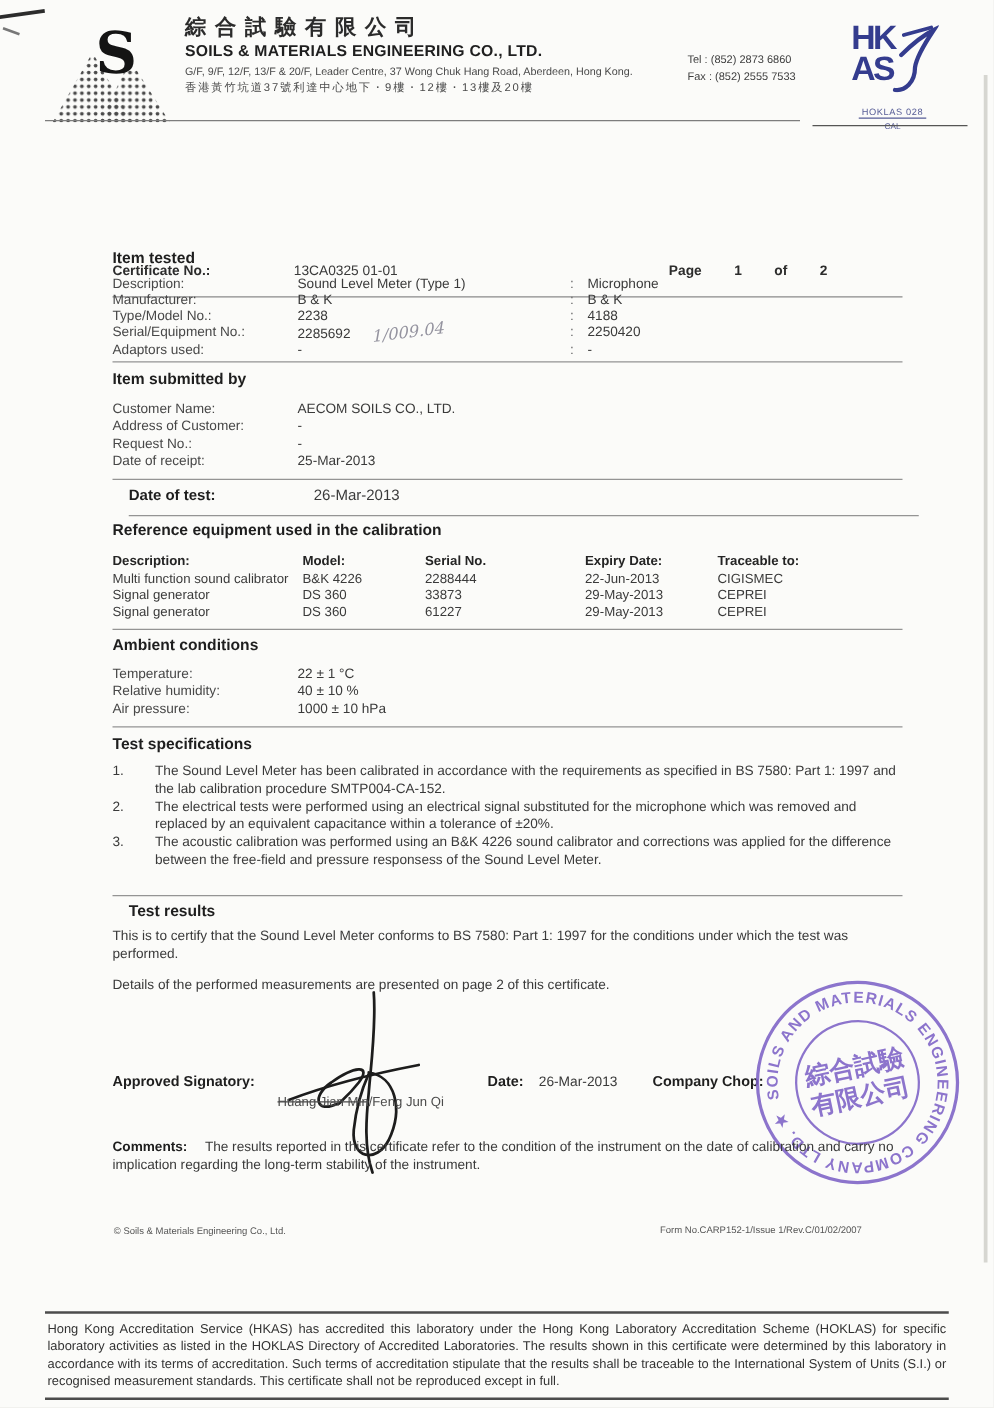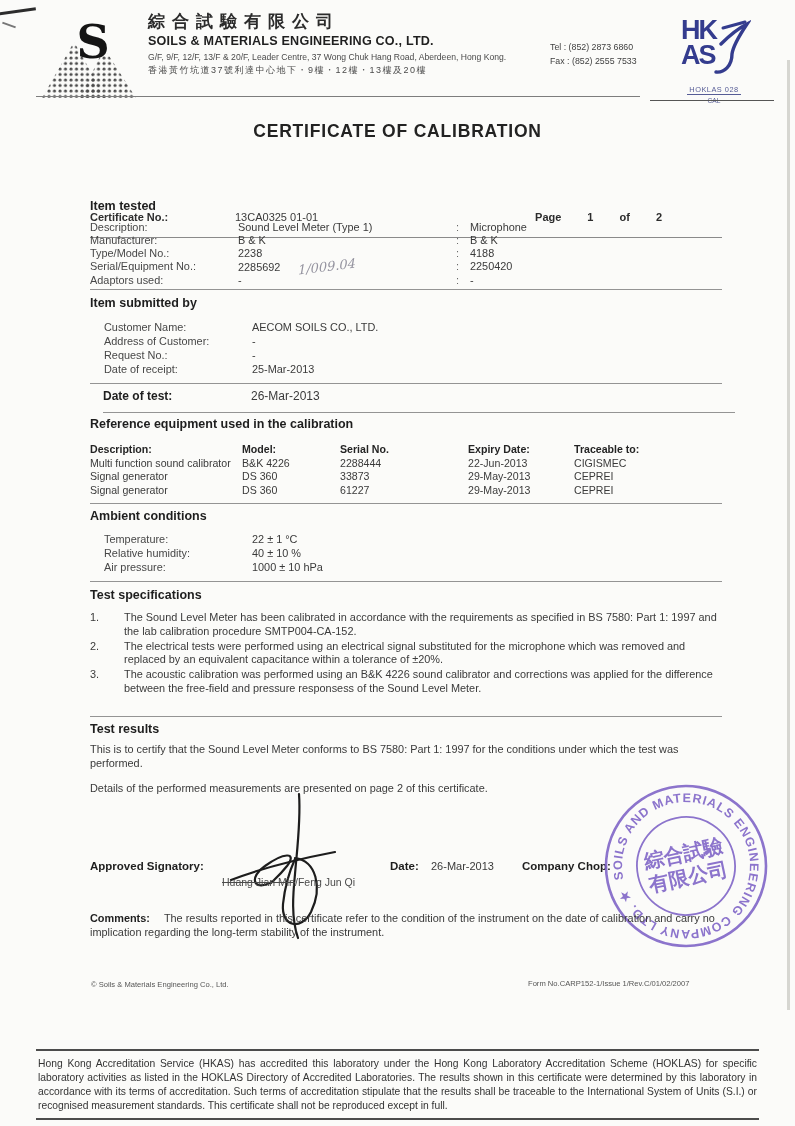--- a/index.html
+++ b/index.html
@@ -45,21 +45,21 @@
   #item-tested .sec-h { margin-bottom:8px; }
   .it-row { display:grid; grid-template-columns:148px 218px 14px 1fr; font-size:10.9px; line-height:13px; }
   .it-row .c-lab { color:#474747; }
   .sep { color:#6a6a6a; }
   .handnote { display:inline-block; font-family:"DejaVu Serif",serif; font-style:italic; color:#94939f;
               font-size:13px; margin-left:18px; transform:rotate(-7deg) skewX(-6deg); }
 
   
   #item-submitted { top:296px; height:88px; }
   #item-submitted .sec-h { margin-bottom:10px; }
-  .kv-row { display:grid; grid-template-columns:148px 1fr; font-size:10.9px; line-height:14px;margin-left:14px; }
+  .kv-row { display:grid; grid-template-columns:148px 1fr; font-size:10.9px; line-height:14px; }
   .kv-row .c-lab { color:#474747; }
 
   
   #date-test { top:389px; height:24px; display:grid; grid-template-columns:148px 1fr; font-size:12px;margin-left:13px; }
   #date-test .c-lab { font-weight:700; color:#1e1e1e; }
 
   
   #ref-equip { top:417px; height:87px; }
   #ref-equip .sec-h { margin-bottom:11px; }
   .re-grid { display:grid; grid-template-columns:152px 98px 128px 106px 1fr; font-size:10.6px; }
@@ -71,21 +71,21 @@
   #ambient .sec-h { margin-bottom:9px; }
 
   
   #test-specs { top:588px; height:129px; }
   #test-specs .sec-h { margin-bottom:9px; }
   .spec-item { display:grid; grid-template-columns:34px 1fr; font-size:10.9px; line-height:13.8px; margin-bottom:1px; }
   .spec-num { color:#3a3a3a; }
 
   
   #test-results { top:722px; }
-  #test-results .sec-h { margin-bottom:7px; }
+  #test-results .sec-h { margin-bottom:7px;margin-left:13px; }
   #test-results p { font-size:10.9px; line-height:13.8px; }
   #test-results p + p { margin-top:11px; }
 
   
   .sig-label { top:860px; left:90px; font-size:11.5px; font-weight:700; color:#1e1e1e; }
   .sig-svg { top:788px; left:213px; }
   .sig-name { top:876px; left:222px; font-size:10.5px; color:#4b4b4b; }
   .strike { text-decoration:line-through; }
   .date-label { top:860px; left:390px; font-size:11.5px; font-weight:700; color:#1e1e1e; }
   .date-value { top:860px; left:431px; font-size:11px; }
@@ -146,21 +146,20 @@
         <path d="M44,30 C54,20 64,13 70,10 C62,22 56,32 55,40 C55,52 47,59 39,58" fill="none" stroke="#343c8e" stroke-width="3.4" stroke-linecap="round"></path>
         <path d="M46,14 L68,8" stroke="#343c8e" stroke-width="3" stroke-linecap="round"></path>
       </svg>
       <div><span class="hkas-sub">HOKLAS 028</span></div>
       <div class="hkas-cal">CAL</div>
     </div>
   </div>
   <div class="abs header-line"></div>
   <div class="abs hkas-line"></div>
 
-  <div class="abs title">CERTIFICATE OF CALIBRATION</div>
 
   <div class="abs certrow">
     <span class="lbl">Certificate No.:</span>
     <span class="val">13CA0325 01-01</span>
     <span class="page-group">
       <span>Page</span>
       <span>1</span>
       <span>of</span>
       <span>2</span>
     </span>

